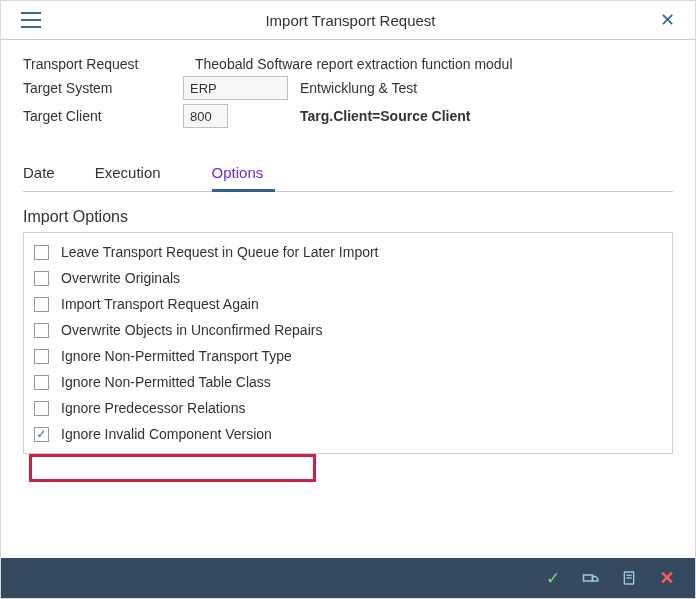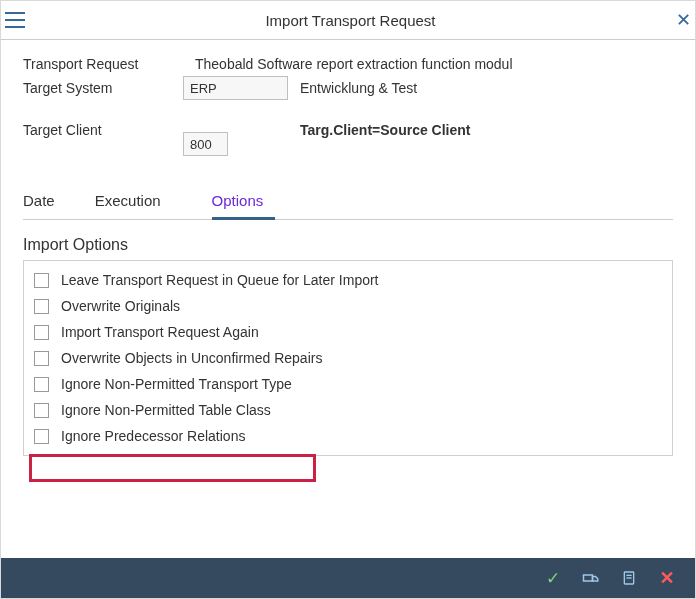--- a/index.html
+++ b/index.html
@@ -1,29 +1,29 @@
 <!DOCTYPE html>
 <html><head>
 <meta charset="utf-8">
 <style>
   * { box-sizing: border-box; margin: 0; padding: 0; font-family: Arial, Helvetica, sans-serif; }
   body { width: 696px; height: 599px; background: #fff; border: 1px solid #d9d9d9; overflow: hidden; color: #333; font-size: 14px; }
 
-  .header { display: flex; align-items: center; justify-content: flex-end; padding: 8px 4px; border-bottom: 1px solid #ccc; }
+  .header { display: flex; align-items: center; justify-content: flex-end; padding: 8px 20px; border-bottom: 1px solid #ccc; }
   .header-title { flex: 1; text-align: center; font-size: 15px; color: #333; }
   .hamburger { width: 20px; height: 16px; display: flex; flex-direction: column; justify-content: space-between; cursor: pointer; }
   .hamburger span { display: block; height: 2px; background: #34699a; }
   .close-x { font-size: 18px; color: #34699a; cursor: pointer; }
 
   .content { padding: 16px 22px 0 22px; }
 
   .form-row { display: flex; align-items: center; margin-bottom: 4px; }
   .form-label { width: 160px; font-size: 14px; color: #333; }
   .form-input { width: 105px; height: 24px; border: 1px solid #bfbfbf; background: #f7f7f7; padding: 2px 6px; font-size: 13px; color: #333; }
-  .form-input.small { width: 45px; margin-top: 28px; }
+  .form-input.small { width: 45px; }
   .form-desc { margin-left: 12px; font-size: 14px; color: #333; white-space: nowrap; }
 
   .tabs { display: flex; border-bottom: 1px solid #ccc; margin-top: 28px; }
   .tab { padding: 8px 12px 8px 0; margin-right: 28px; font-size: 15px; color: #333; cursor: pointer; }
   .tab.active { color: #6d28d9; border-bottom: 3px solid #346187; margin-bottom: -1px; margin-left: 11px; }
 
   .section-title { margin-top: 16px; margin-bottom: 6px; font-size: 16px; color: #333; }
 
   .options-box { border: 1px solid #d0d0d0; padding: 6px 10px 6px 10px; }
   .option-row { display: flex; align-items: center; padding: 5px 0; }
@@ -102,20 +102,24 @@
       <div class="option-label">Ignore Non-Permitted Transport Type</div>
     </div>
     <div class="option-row">
       <div class="checkbox"></div>
       <div class="option-label">Ignore Non-Permitted Table Class</div>
     </div>
     <div class="option-row">
       <div class="checkbox"></div>
       <div class="option-label">Ignore Predecessor Relations</div>
     </div>
+    <div class="option-row">
+      <div class="checkbox checked"></div>
+      <div class="option-label">Ignore Invalid Component Version</div>
+    </div>
   </div>
 
 </div>
 
 <div class="highlight-box" id="hl" style="left: 28px; top: 453px; width: 287px; height: 28px;"></div>
 
 <div class="footer">
   <div class="footer-icon ic-check">✓</div>
   <div class="footer-icon ic-truck">
     <svg width="18" height="18" viewBox="0 0 24 24" fill="none" stroke="#9fc8e8" stroke-width="2">

